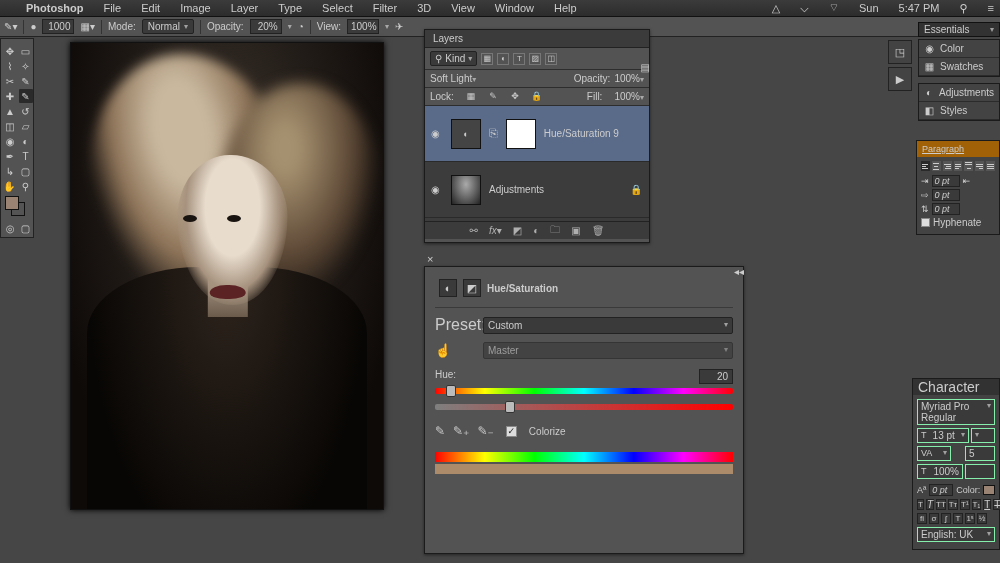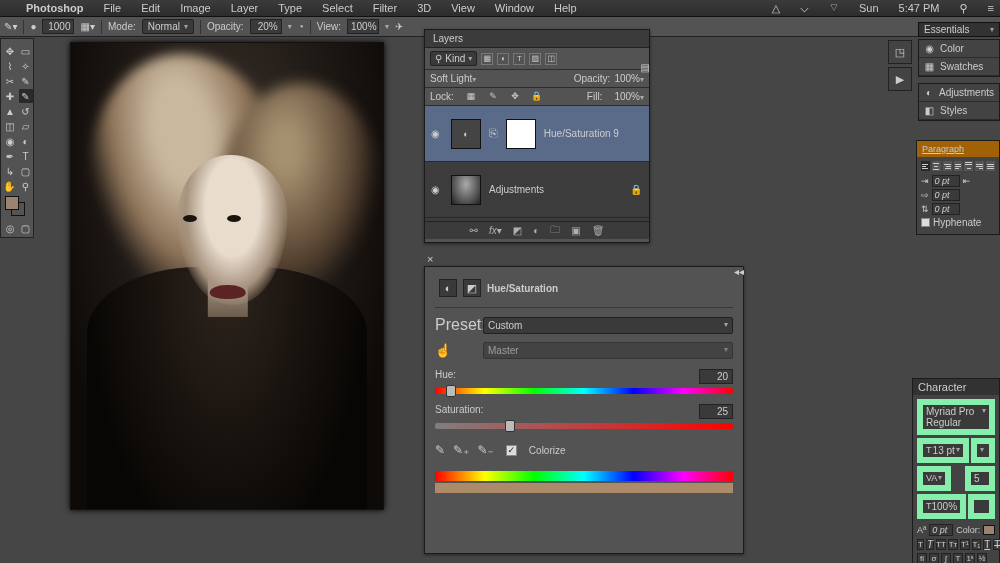--- a/index.html
+++ b/index.html
@@ -99,23 +99,23 @@
 .para-panel .tab { height:16px; background:#a16207; padding:0 5px; display:flex; align-items:center; font-size:9px;text-decoration:underline; }
 .para-body { padding:4px; font-size:9px; }
 .para-align { display:flex; gap:2px; margin-bottom:4px; }
 .para-align .ab { width:12px; height:10px; background:#555; display:flex; flex-direction:column; justify-content:center; gap:1px; padding:1px; }
 .para-align .ab.active { background:#2a2a2a; }
 .para-align .ab i { display:block; height:1px; background:#ccc; }
 .pf { display:flex; align-items:center; gap:3px; margin:2px 0; }
 .pf .fld { background:#3a3a3a; border:1px solid #222; padding:0 2px; width:28px; font-size:9px;font-style:italic; }
 
 .char-panel { position:absolute; right:0; top:378px; width:88px; background:#434343; border:1px solid #1b1b1b; }
-.char-panel .tab { height:16px; background:#323232; padding:0 5px; display:flex; align-items:center; font-size:11px; }
+.char-panel .tab { height:16px; background:#323232; padding:0 5px; display:flex; align-items:center; font-size:14px; }
 .char-body { padding:4px; font-size:9px; }
-.char-body .cdrop { background:#3a3a3a; border:6px solid #86efac; padding:1px 3px; display:flex; justify-content:space-between; margin-bottom:3px; }
+.char-body .cdrop { background:#3a3a3a; border:1px solid #86efac; padding:1px 3px; display:flex; justify-content:space-between; margin-bottom:3px; }
 .cbtns { display:flex; gap:2px; margin:3px 0; }
 .cbtns span { background:#3a3a3a; border:1px solid #222; width:10px; height:11px; display:flex; align-items:center; justify-content:center; font-size:8px; }
 
 .flymenu { position:absolute; top:32px; right:-1px; font-size:10px; }
 .flymenu2 { position:absolute; top:258px; right:-1px; font-size:10px; }
 .tiny { font-size:9px; }
 </style>
 </head>
 <body>
 
@@ -291,24 +291,20 @@
     <div class="slider-row">
       <div class="label-line">
           <span>Hue:</span>
           <span class="val">20</span>
         </div>
       <div class="slider-track hue">
           <div class="slider-thumb" style="left:5.5%"></div>
         </div>
     </div>
     <div class="slider-row">
-      <div class="label-line">
-          <span>Saturation:</span>
-          <span class="val">25</span>
-        </div>
       <div class="slider-track sat">
           <div class="slider-thumb" style="left:25%"></div>
         </div>
     </div>
 
     <div class="colorize-row">
       <div class="eyedrops">
         <span>✎</span>
         <span>✎₊</span>
         <span>✎₋</span>

